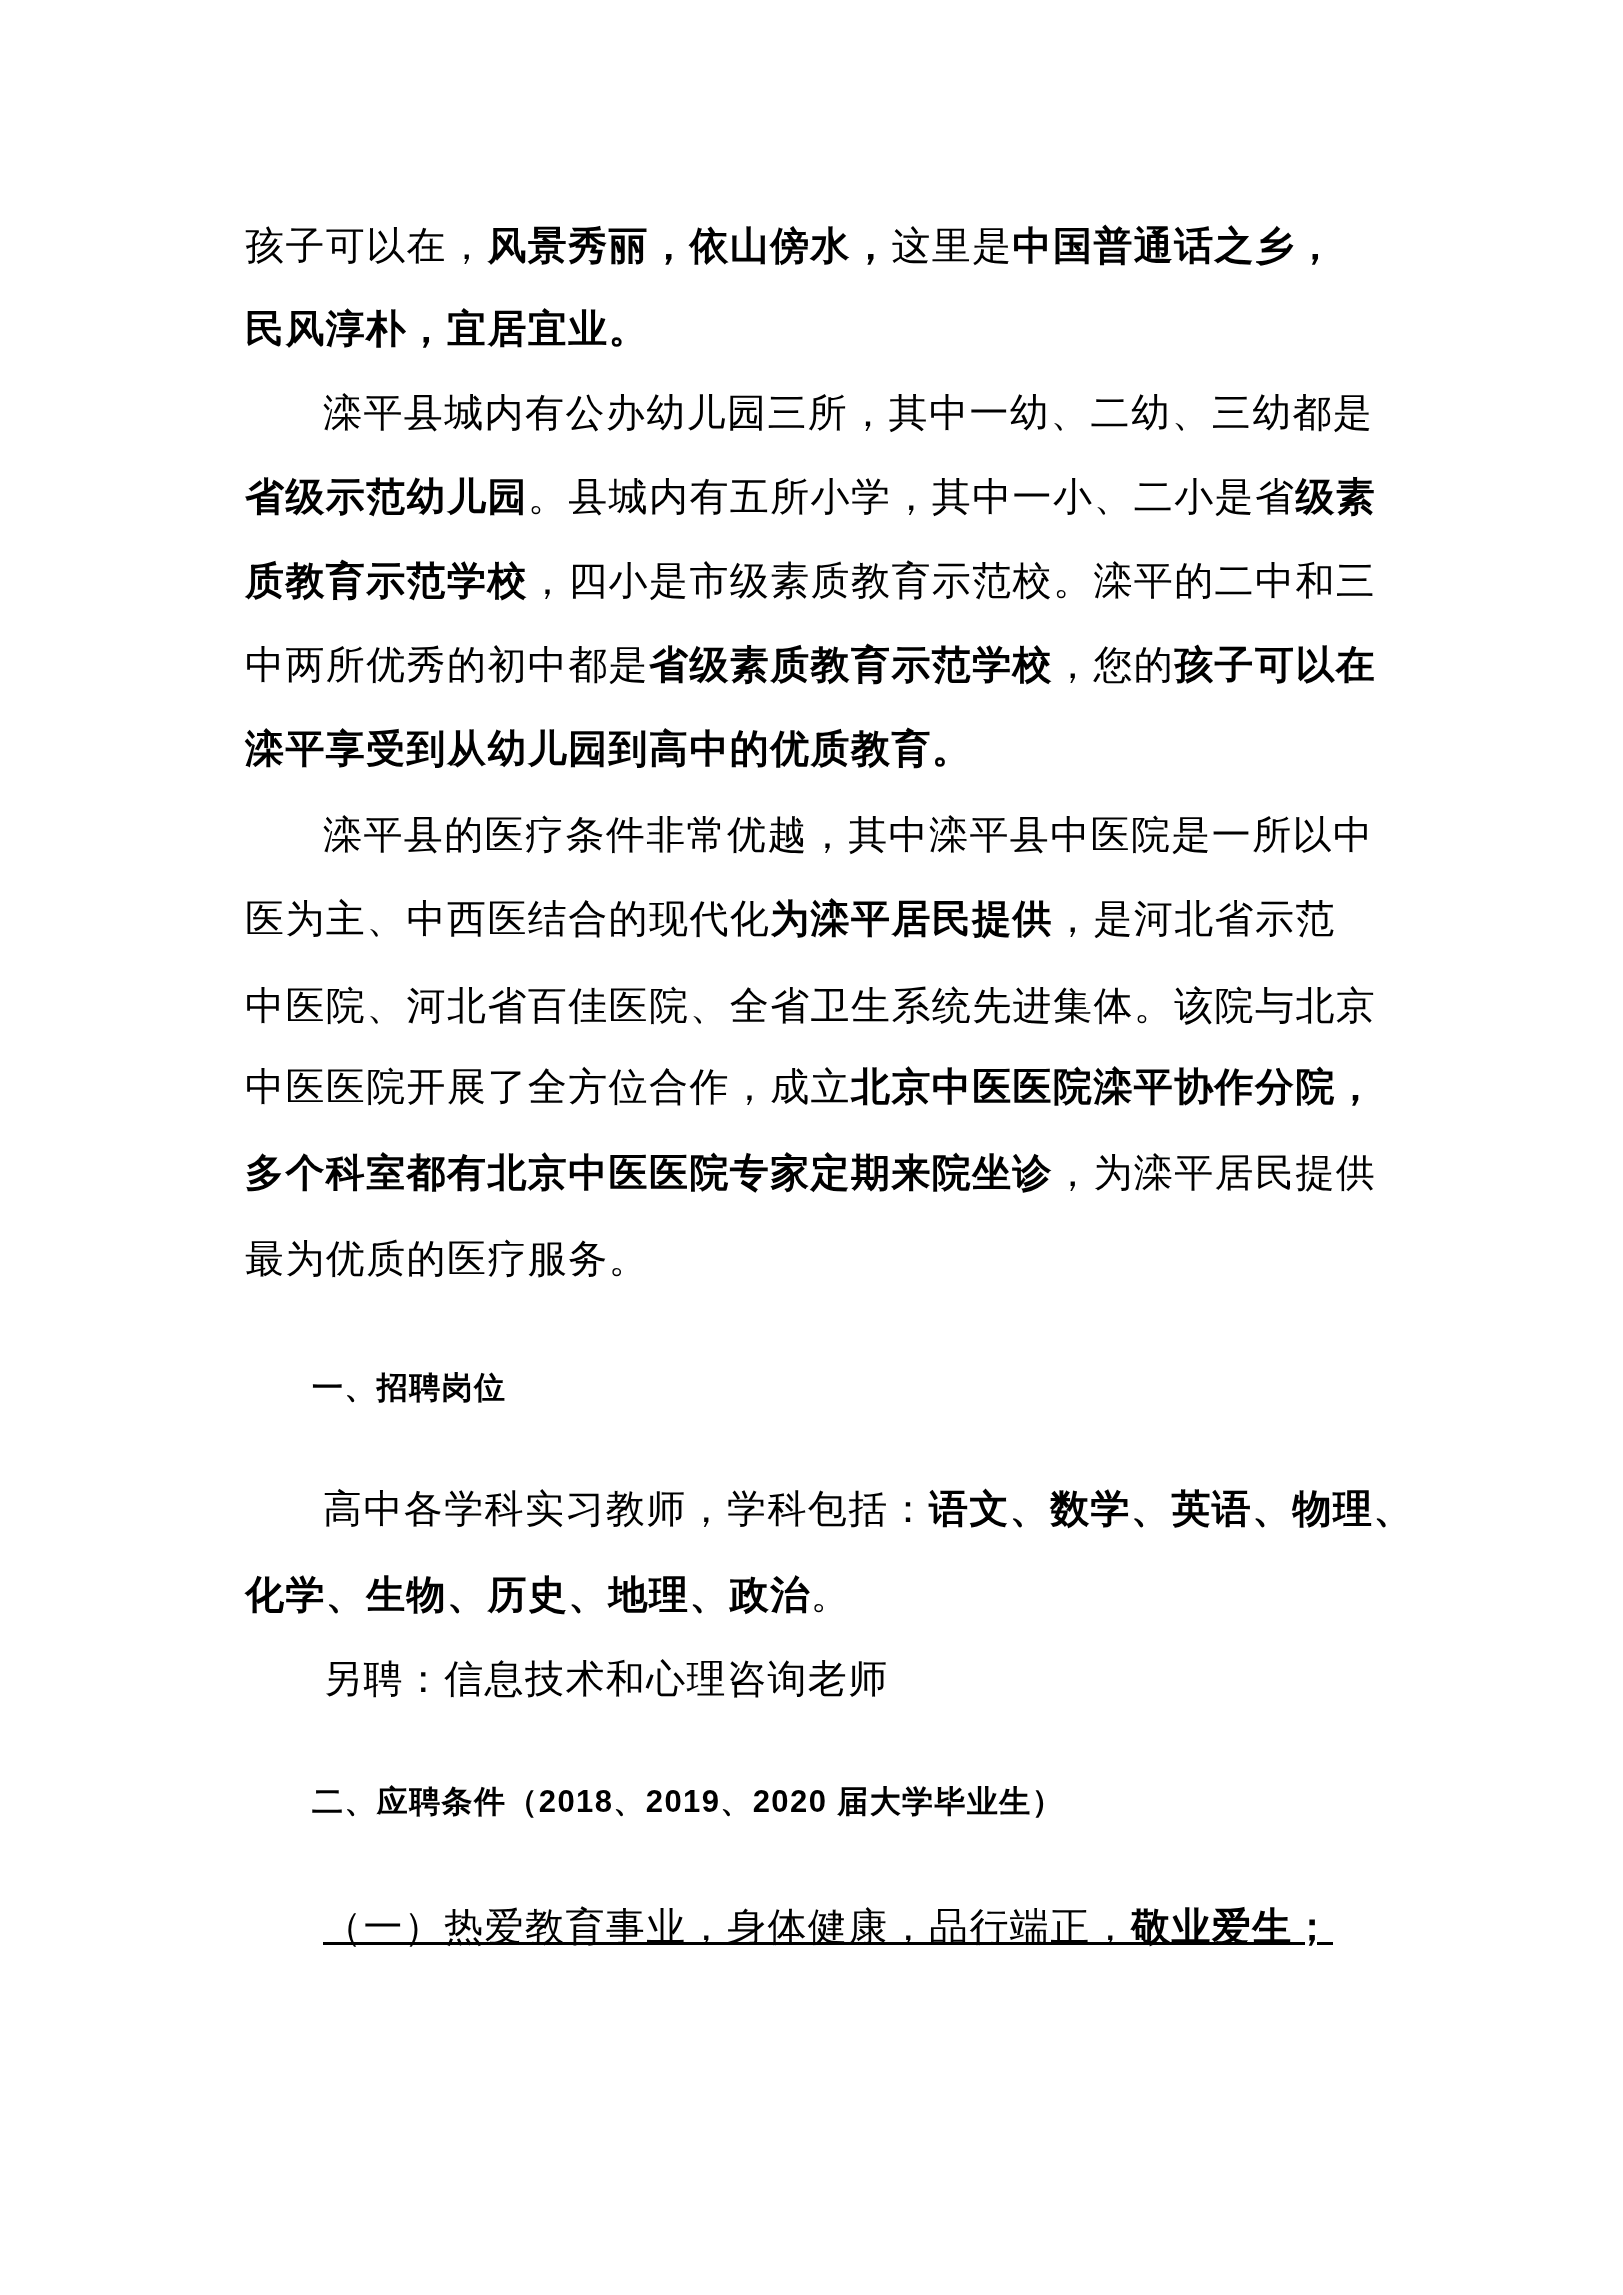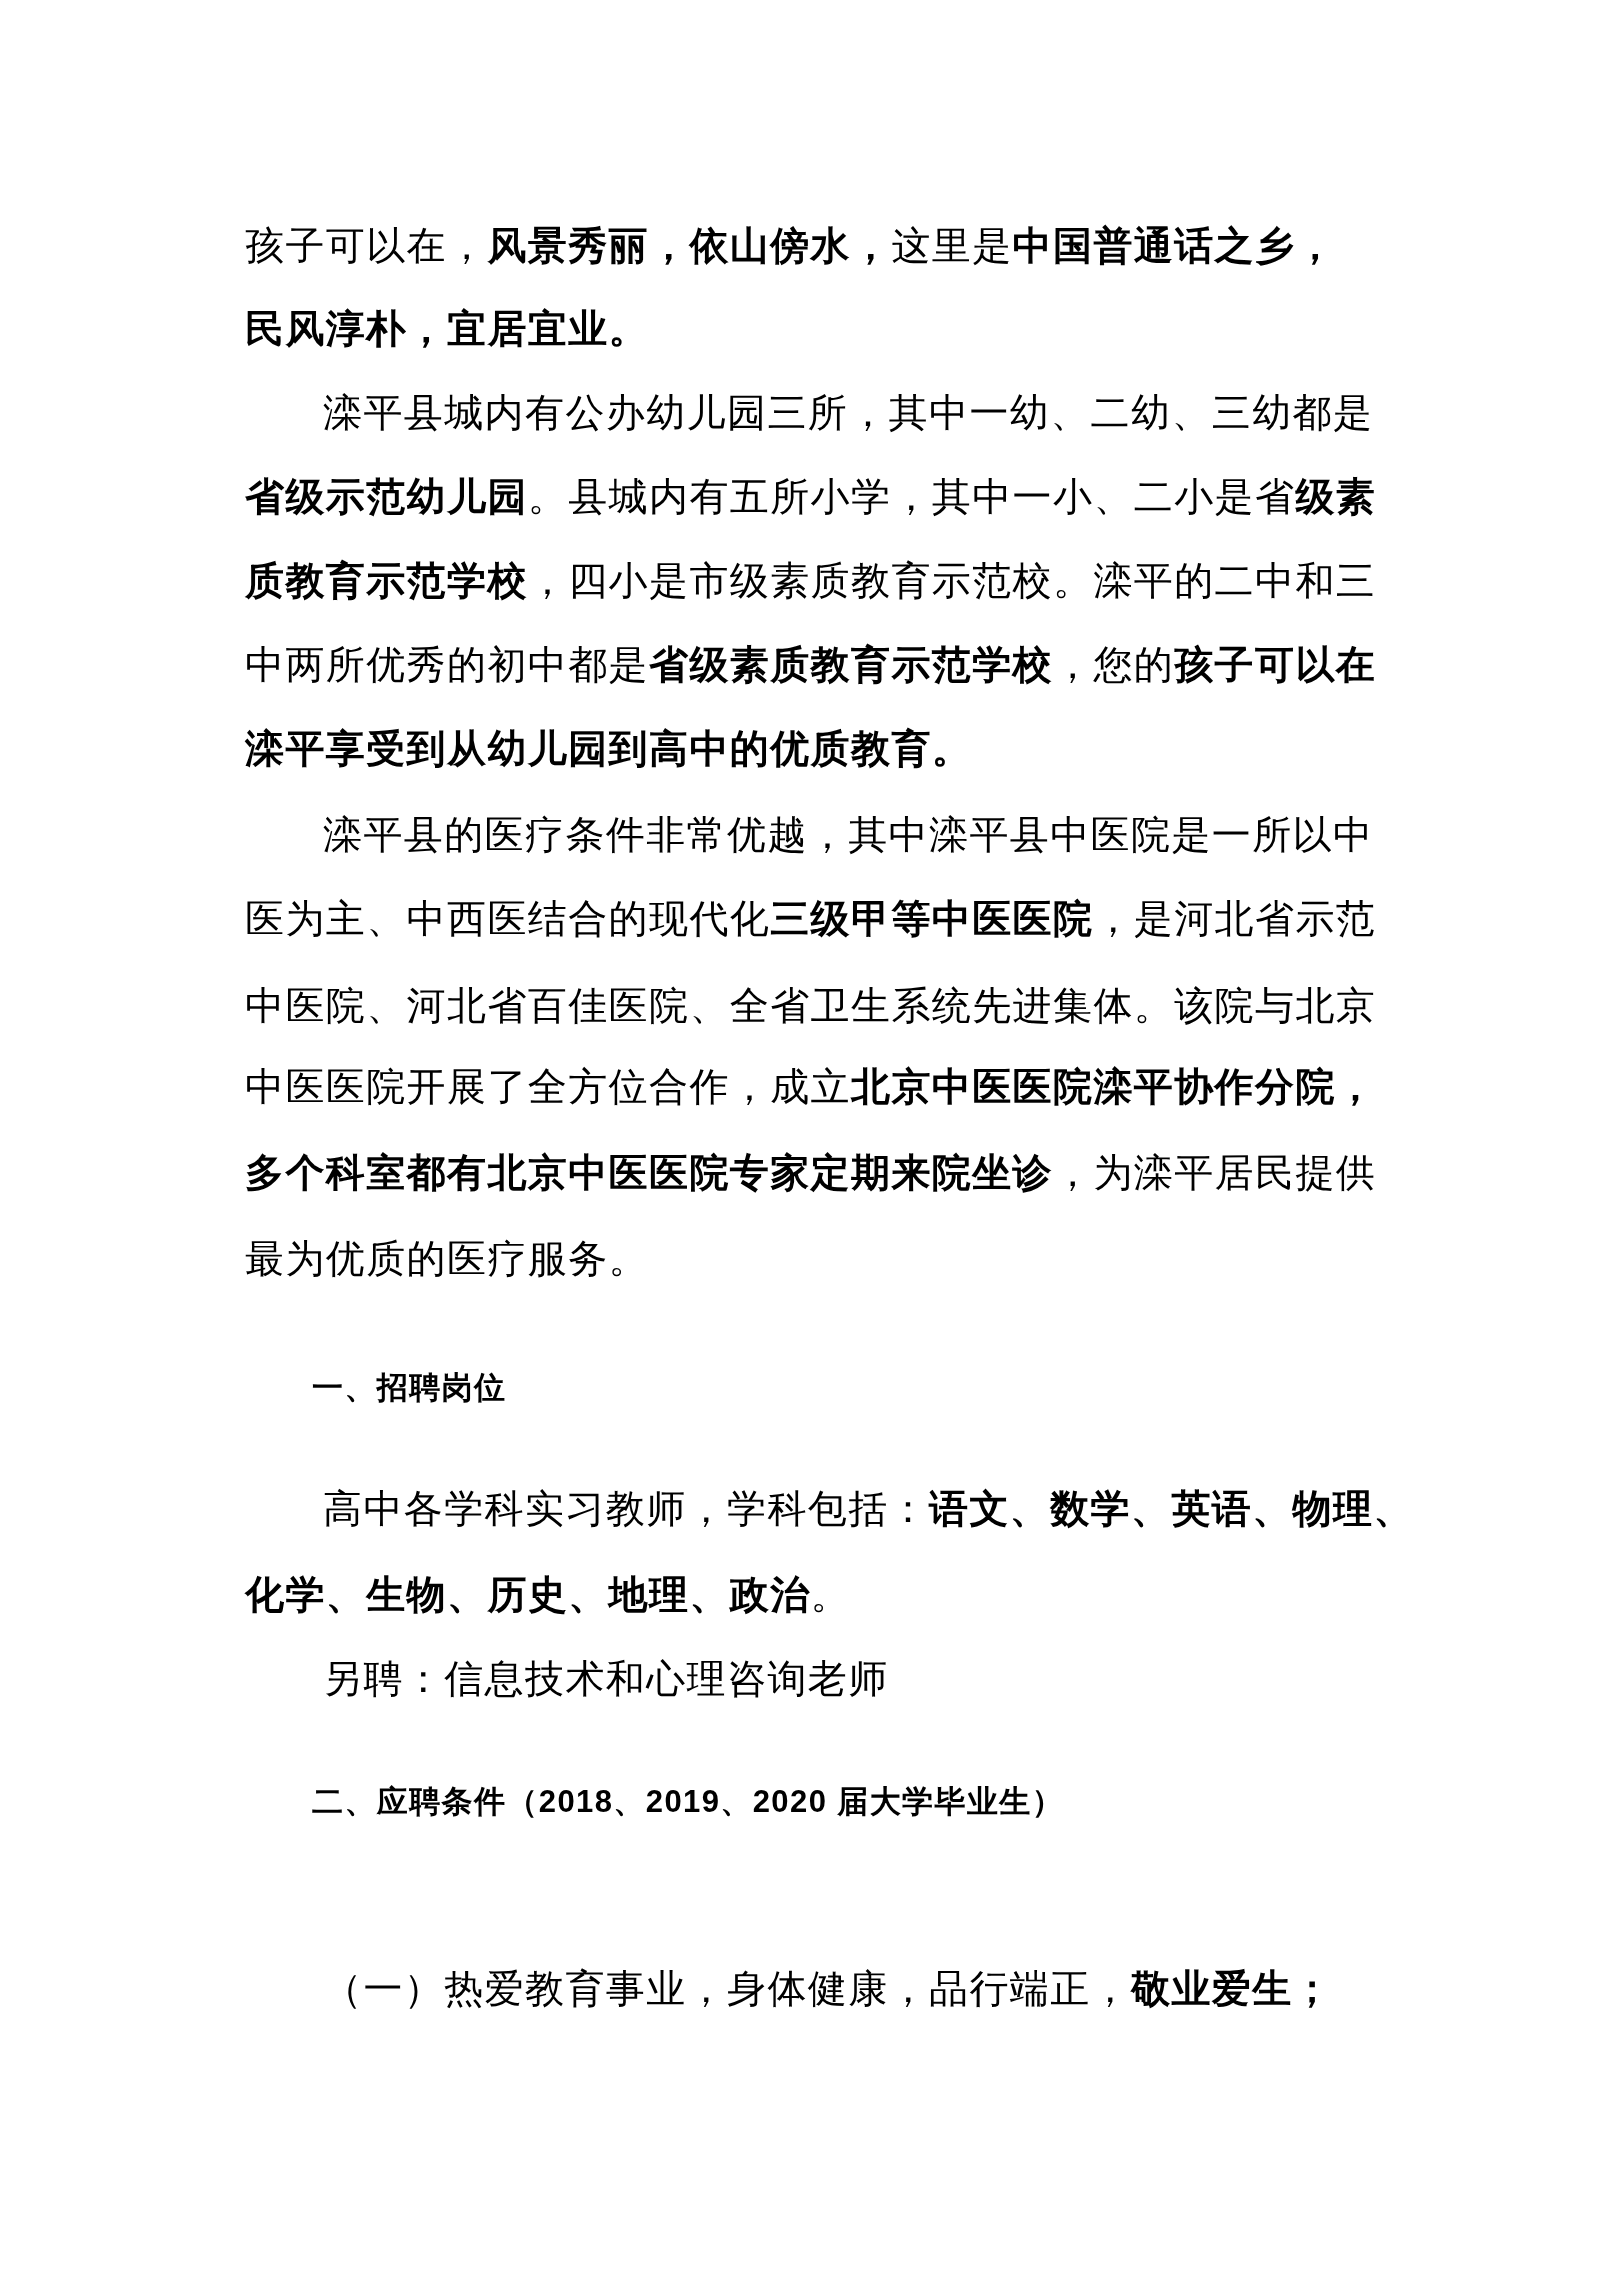--- a/index.html
+++ b/index.html
@@ -52,26 +52,26 @@
 <div class="page">
   <div id="doc-content">
       <div class="line body" style="top: 222px;"><span class="run">孩子可以在，</span><span class="run bold">风景秀丽，依山傍水，</span><span class="run">这里是</span><span class="run bold">中国普通话之乡，</span></div>
       <div class="line body" style="top: 305px;"><span class="run bold">民风淳朴，宜居宜业。</span></div>
       <div class="line body indent" style="top: 389px;"><span class="run">滦平县城内有公办幼儿园三所，其中一幼、二幼、三幼都是</span></div>
       <div class="line body" style="top: 473px;"><span class="run bold">省级示范幼儿园</span><span class="run">。县城内有五所小学，其中一小、二小是省</span><span class="run bold">级素</span></div>
       <div class="line body" style="top: 557px;"><span class="run bold">质教育示范学校</span><span class="run">，四小是市级素质教育示范校。滦平的二中和三</span></div>
       <div class="line body" style="top: 641px;"><span class="run">中两所优秀的初中都是</span><span class="run bold">省级素质教育示范学校</span><span class="run">，您的</span><span class="run bold">孩子可以在</span></div>
       <div class="line body" style="top: 725px;"><span class="run bold">滦平享受到从幼儿园到高中的优质教育。</span></div>
       <div class="line body indent" style="top: 811px;"><span class="run">滦平县的医疗条件非常优越，其中滦平县中医院是一所以中</span></div>
-      <div class="line body" style="top: 895px;"><span class="run">医为主、中西医结合的现代化</span><span class="run bold">三级甲等中医医院</span><span class="run">，是河北省示范</span></div>
+      <div class="line body" style="top: 895px;"><span class="run">医为主、中西医结合的现代化</span><span class="run bold">为滦平居民提供</span><span class="run">，是河北省示范</span></div>
       <div class="line body" style="top: 982px;"><span class="run">中医院、河北省百佳医院、全省卫生系统先进集体。该院与北京</span></div>
       <div class="line body" style="top: 1066px; font-family: Liberation Mono, monospace;"><span class="run">中医医院开展了全方位合作，成立</span><span class="run bold">北京中医医院滦平协作分院，</span></div>
       <div class="line body" style="top: 1149px;"><span class="run bold">多个科室都有北京中医医院专家定期来院坐诊</span><span class="run">，为滦平居民提供</span></div>
       <div class="line body" style="top: 1235px;"><span class="run">最为优质的医疗服务。</span></div>
       <div class="line heading" style="top: 1367px;"><span class="run bold">一、招聘岗位</span></div>
       <div class="line body indent" style="top: 1485px;"><span class="run">高中各学科实习教师，学科包括：</span><span class="run bold">语文、数学、英语、物理、</span></div>
       <div class="line body" style="top: 1571px;"><span class="run bold">化学、生物、历史、地理、政治</span><span class="run">。</span></div>
       <div class="line body indent" style="top: 1655px;"><span class="run">另聘：信息技术和心理咨询老师</span></div>
       <div class="line heading" style="top: 1781px;"><span class="run bold">二、应聘条件（2018、2019、2020 届大学毕业生）</span></div>
-      <div class="line body indent" style="top: 1965px;"><span class="run">（一）热爱教育事业，身体健康，品行端正，</span><span class="run bold">敬业爱生；</span></div>
+      <div class="line body indent" style="top: 1903px; text-decoration: underline;"><span class="run">（一）热爱教育事业，身体健康，品行端正，</span><span class="run bold">敬业爱生；</span></div>
     </div>
 </div>
 
 
 </body></html>

